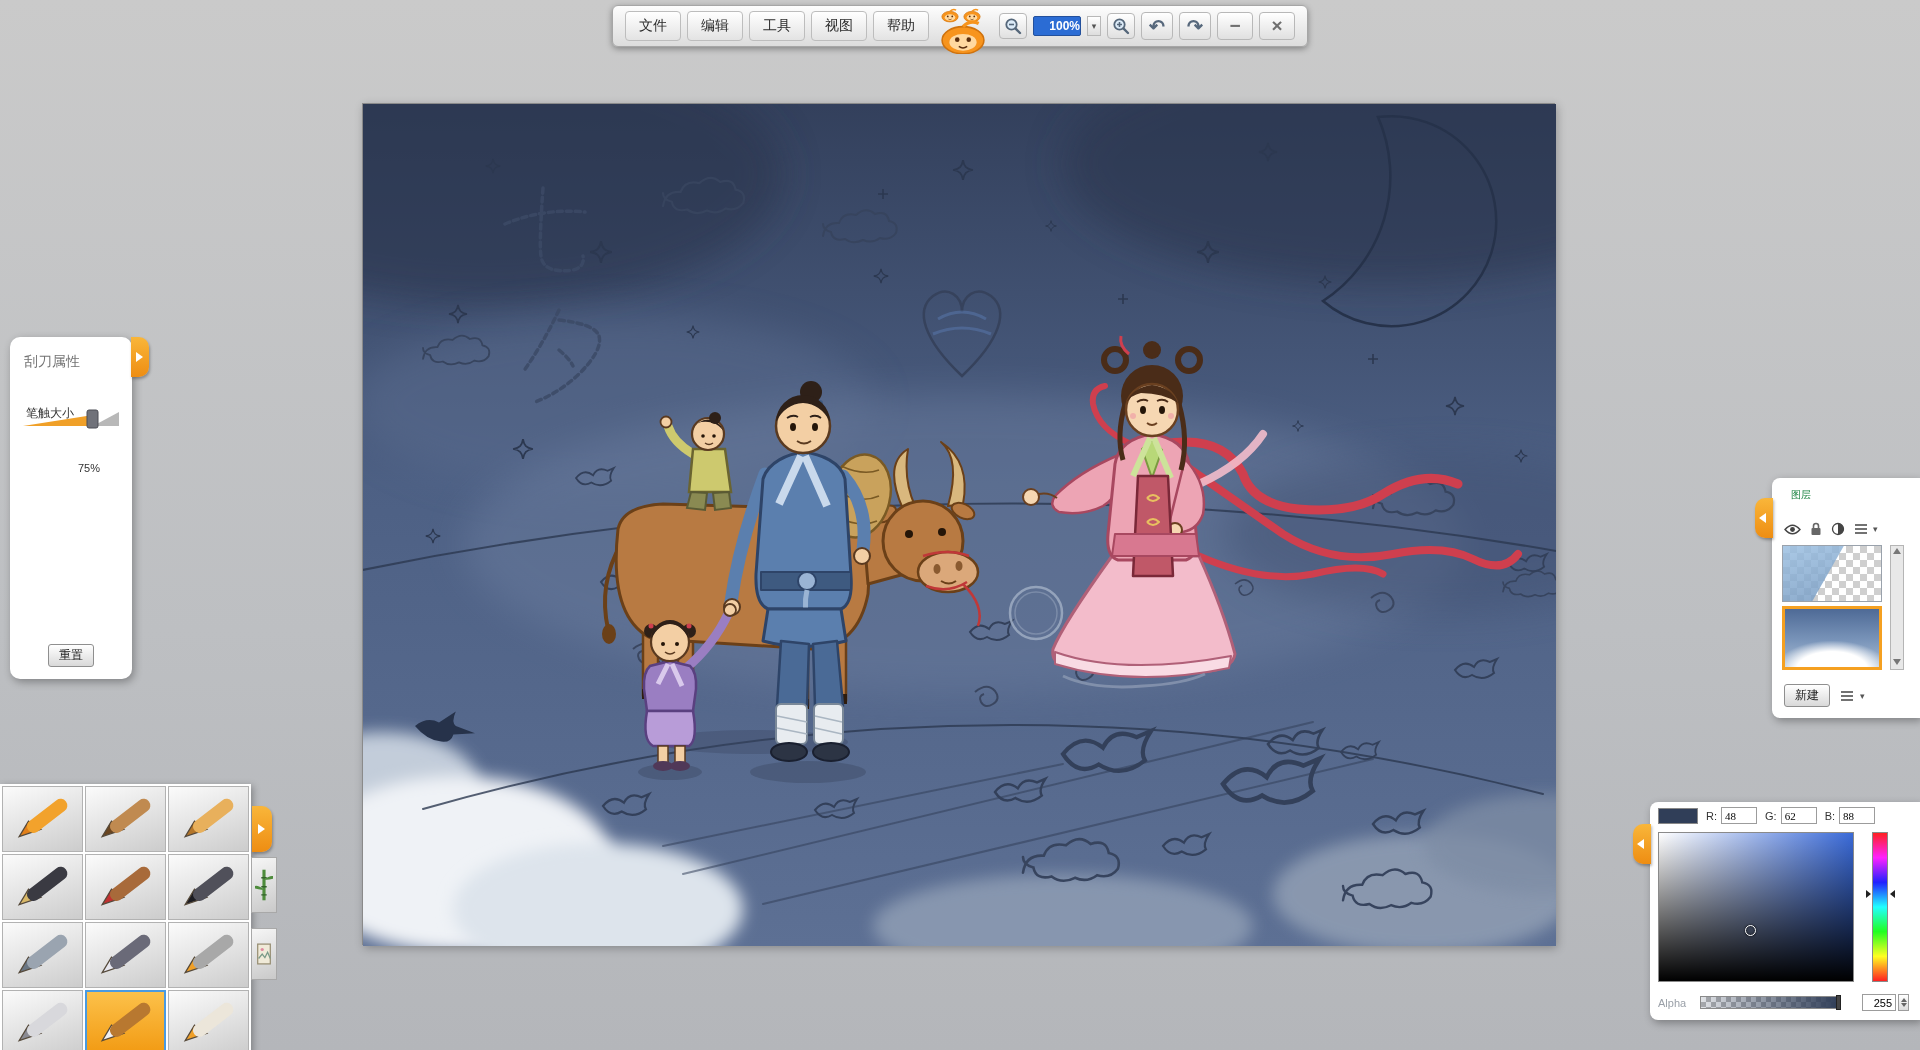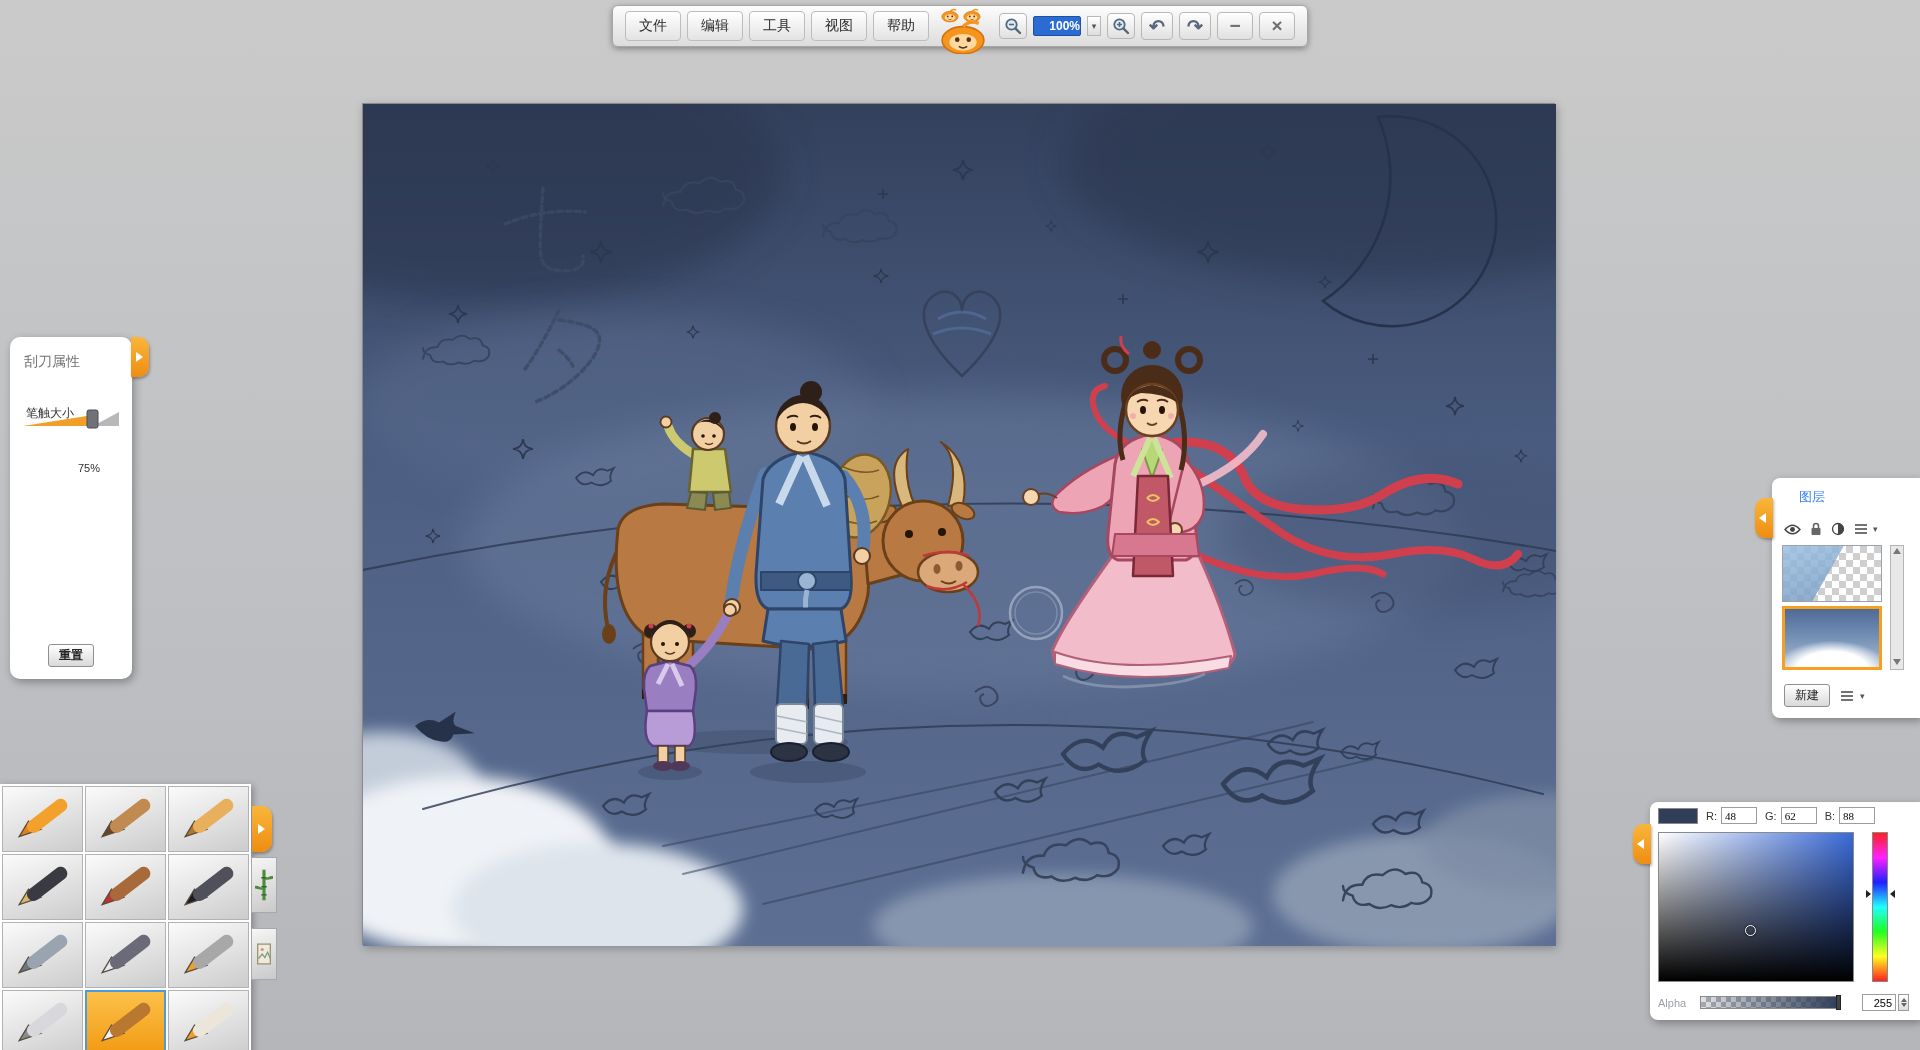--- a/index.html
+++ b/index.html
@@ -45,42 +45,42 @@
   .ptab.left::after { left:4px; border-left:none; border-right:7px solid #fff; }
 
   
   .scraper-panel { left:10px; top:337px; width:122px; height:342px; border-radius:10px; }
   .sp-title { position:absolute; left:14px; top:16px; font-size:14px; color:#737373;text-align:right; }
   .sp-label { position:absolute; left:16px; top:52px; font-size:12px; color:#333;margin-top:16px; }
   .sp-slider { position:absolute; left:13px; top:72px; }
   .sp-pct { position:absolute; left:68px; top:102px; font-size:11px; color:#333;margin-top:23px; }
   .small-btn { font-size:12px; color:#222; padding:2px 10px;
                background:linear-gradient(#fff,#d9d9d9); border:1px solid #8f8f8f; border-radius:3px; }
-  .sp-reset { position:absolute; left:50%; transform:translateX(-50%); bottom:12px;font-weight:bold; }
+  .sp-reset { position:absolute; left:50%; transform:translateX(-50%); bottom:12px; }
 
   
   .tools-palette { position:absolute; left:0; top:784px; width:280px; height:266px; }
   .tool-grid { position:absolute; left:0; top:0; display:grid;
                grid-template-columns:repeat(3,81px); grid-auto-rows:66px; gap:2px;
                background:#fff; padding:2px; box-shadow:2px 2px 7px rgba(0,0,0,.3); }
   .tool { display:flex; align-items:center; justify-content:center;
           background:linear-gradient(160deg,#fbfbfb,#cccccc); border:1px solid #b2b2b2; }
   .tool.selected { background:linear-gradient(#fcc14a,#f29a12); border:2px solid #4a9ae0; }
   .side-strip { position:absolute; left:251px; top:0; width:29px; }
   .strip-tile { position:absolute; left:0; width:26px; display:flex; align-items:center; justify-content:center;
                 background:linear-gradient(160deg,#f6f6f6,#c9c9c9); border:1px solid #a8a8a8; }
   .palette-tab { position:absolute; left:252px; top:22px; width:20px; height:46px;
                  background:linear-gradient(#f9b63a,#ee8d12); border-radius:0 10px 10px 0;
                  box-shadow:1px 2px 3px rgba(0,0,0,.3); }
   .palette-tab::after { content:""; position:absolute; top:18px; left:6px; border-top:5px solid transparent;
                  border-bottom:5px solid transparent; border-left:7px solid #fff; }
 
   
   .layers-panel { right:0; top:478px; width:148px; height:240px; border-radius:8px 0 0 8px; }
-  .lp-title { position:absolute; left:27px; top:10px; font-size:13px; color:#3b82f6; }
+  .lp-title { position:absolute; left:19px; top:10px; font-size:10px; color:#15803d; }
   .lp-icons { position:absolute; left:12px; top:44px; display:flex; align-items:center; gap:9px; }
   .lp-caret { font-size:9px; color:#555; margin-left:-4px; }
   .thumb { position:absolute; left:10px; width:100px; }
   .thumb.t1 { top:67px; height:57px; border:1px solid #9aa2ac;
        background-image:linear-gradient(45deg,#cfcfcf 25%,transparent 25%,transparent 75%,#cfcfcf 75%),
                         linear-gradient(45deg,#cfcfcf 25%,#ffffff 25%,#ffffff 75%,#cfcfcf 75%);
        background-size:14px 14px; background-position:0 0,7px 7px; overflow:hidden; }
   .t1-patch { position:absolute; left:0; top:0; width:100%; height:100%;
        clip-path:polygon(0 0,62% 0,30% 100%,0 100%);
        background:linear-gradient(160deg,#9cc0e2,#6e92ba); opacity:.85; }

